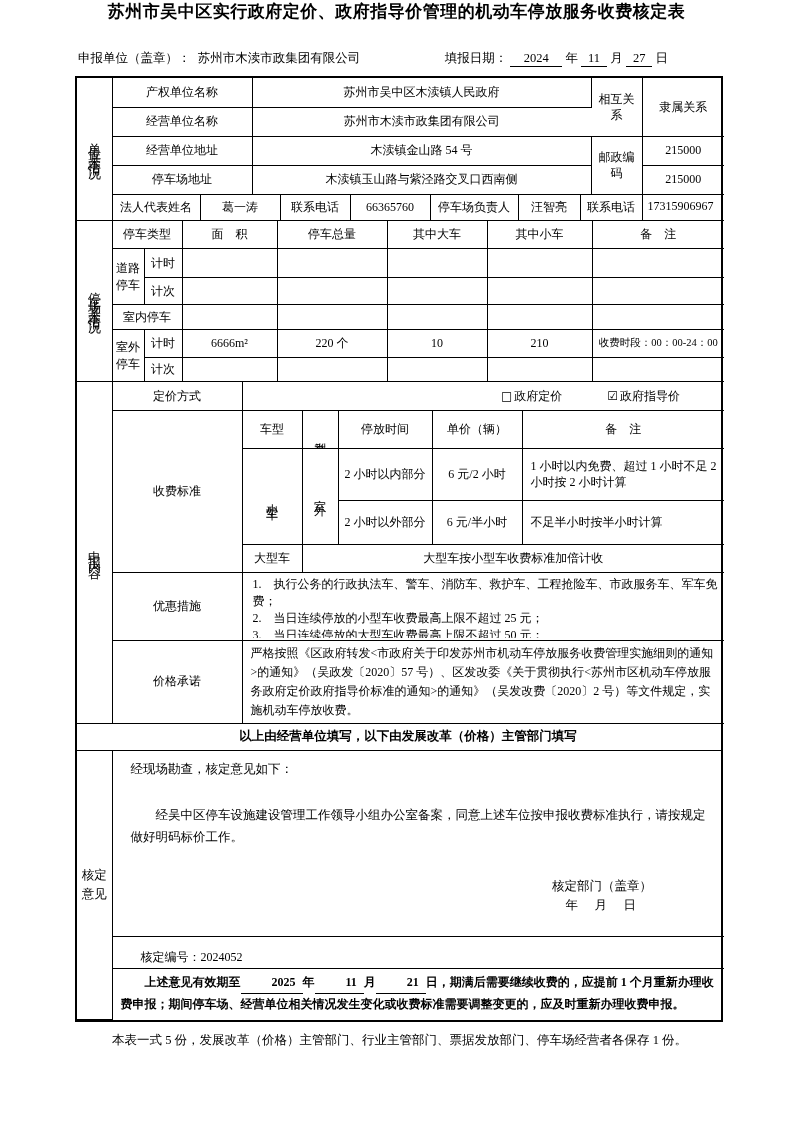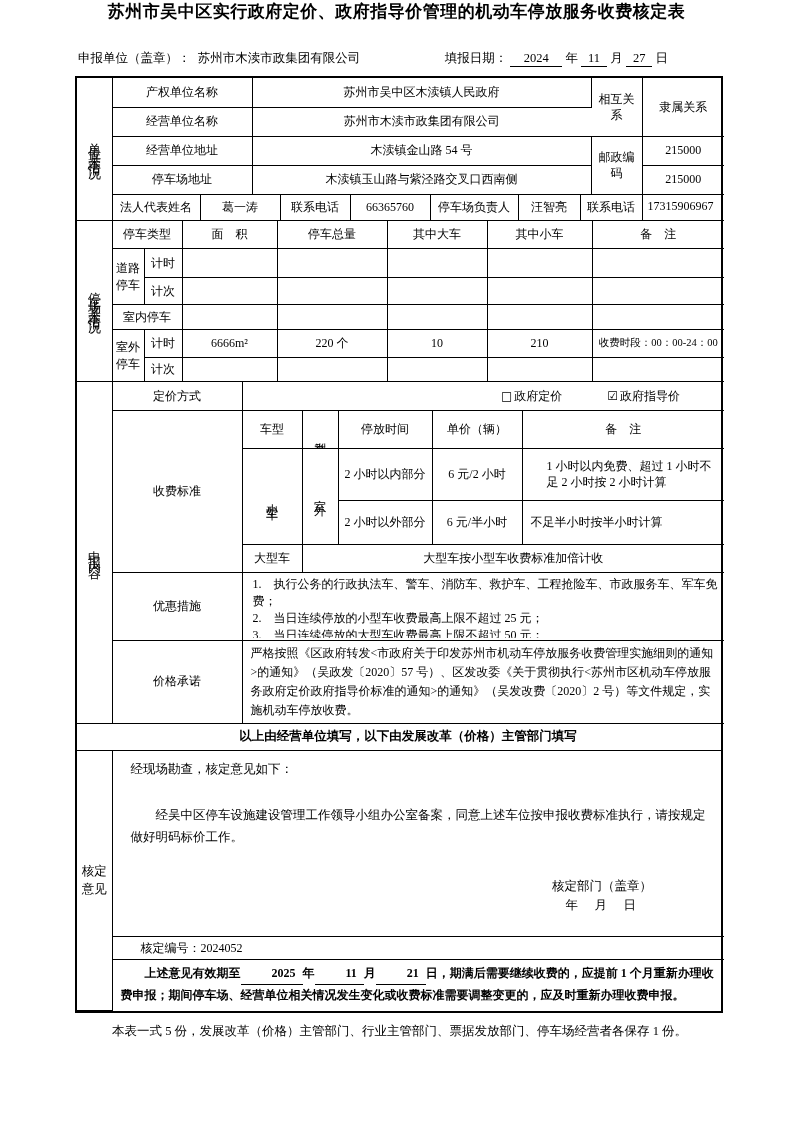--- a/index.html
+++ b/index.html
@@ -48,21 +48,21 @@
   .discount-box { height:64px; overflow:hidden; text-align:left; padding:2px 6px 0 10px; line-height:17px; }
   .commit-box { text-align:left; padding:3px 8px; line-height:19px; }
   .divider-row {
     border-bottom:1px solid #000; text-align:center;
     font-weight:700; font-size:12.5px; padding:4px 0 5px 18px;
   }
   .approval-box { text-align:left; padding:10px 14px 6px 18px; font-size:12.5px; }
   .approval-body { text-indent:2em; margin-top:28px; line-height:1.7; }
   .approval-dept { text-align:right; margin:30px 58px 0 0; }
   .approval-date { text-align:right; margin:2px 72px 16px 0; letter-spacing:2px; }
-  .number-cell { text-align:left; padding:3px 0 3px 28px; }
+  .number-cell { text-align:left; padding:12px 0 3px 28px; }
   .validity-cell { text-align:left; font-weight:700; padding:3px 8px 5px 8px; line-height:21px; }
   .validity-cell .inner { text-indent:2em; }
   .footer-note { margin:10px 0 0 112px; font-size:12.5px; }
   .h29 { height:29px; } .h26 { height:26px; } .h28 { height:28px; }
   .h27 { height:27px; } .h25 { height:25px; } .h24 { height:24px; }
   .h38 { height:38px; } .h52 { height:52px; } .h44 { height:44px; }
   .h68 { height:68px; } .h58 { height:58px; }
   .h128 { height:128px; } .h22 { height:22px; } .h46 { height:46px; }
   .phone-wrap { text-align:left; padding-left:5px; line-height:1.15; word-break:break-all; }
 </style>
@@ -233,21 +233,21 @@
         <td><span class="vlabel vlabel-tight" style="font-size:12px;letter-spacing:0">类别</span></td>
         <td>停放时间</td>
         <td>单价（辆）</td>
         <td>备　注</td>
       </tr>
       <tr class="h52">
         <td rowspan="2"><span class="vlabel vlabel-tight" style="font-size:12px">小型车</span></td>
         <td rowspan="2"><span class="vlabel" style="font-size:12px">室外</span></td>
         <td>2 小时以内部分</td>
         <td>6 元/2 小时</td>
-        <td class="left" style="padding-left:24px">1 小时以内免费、超过 1 小时不足 2 小时按 2 小时计算</td>
+        <td class="left" style="padding-left:8px">1 小时以内免费、超过 1 小时不足 2 小时按 2 小时计算</td>
       </tr>
       <tr class="h44">
         <td>2 小时以外部分</td>
         <td>6 元/半小时</td>
         <td class="left" style="padding-left:8px">不足半小时按半小时计算</td>
       </tr>
       <tr class="h28">
         <td>大型车</td>
         <td colspan="4">大型车按小型车收费标准加倍计收</td>
       </tr>

